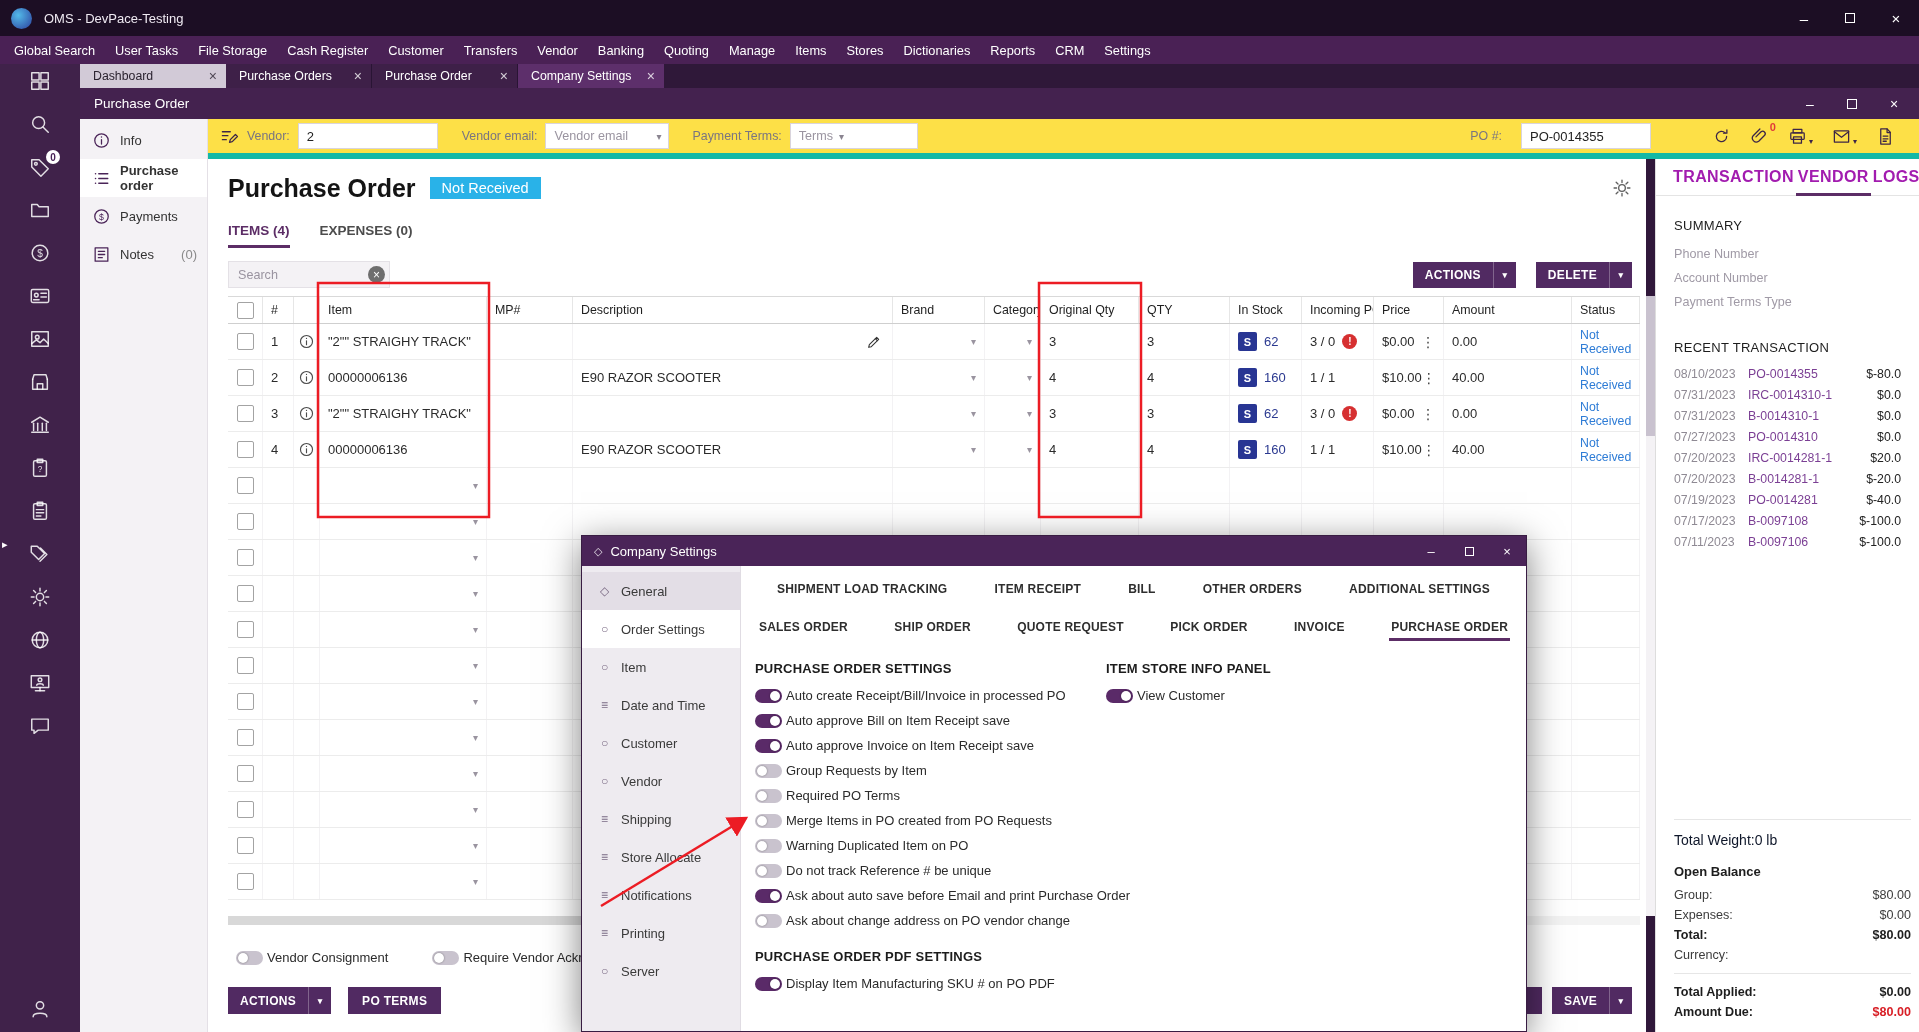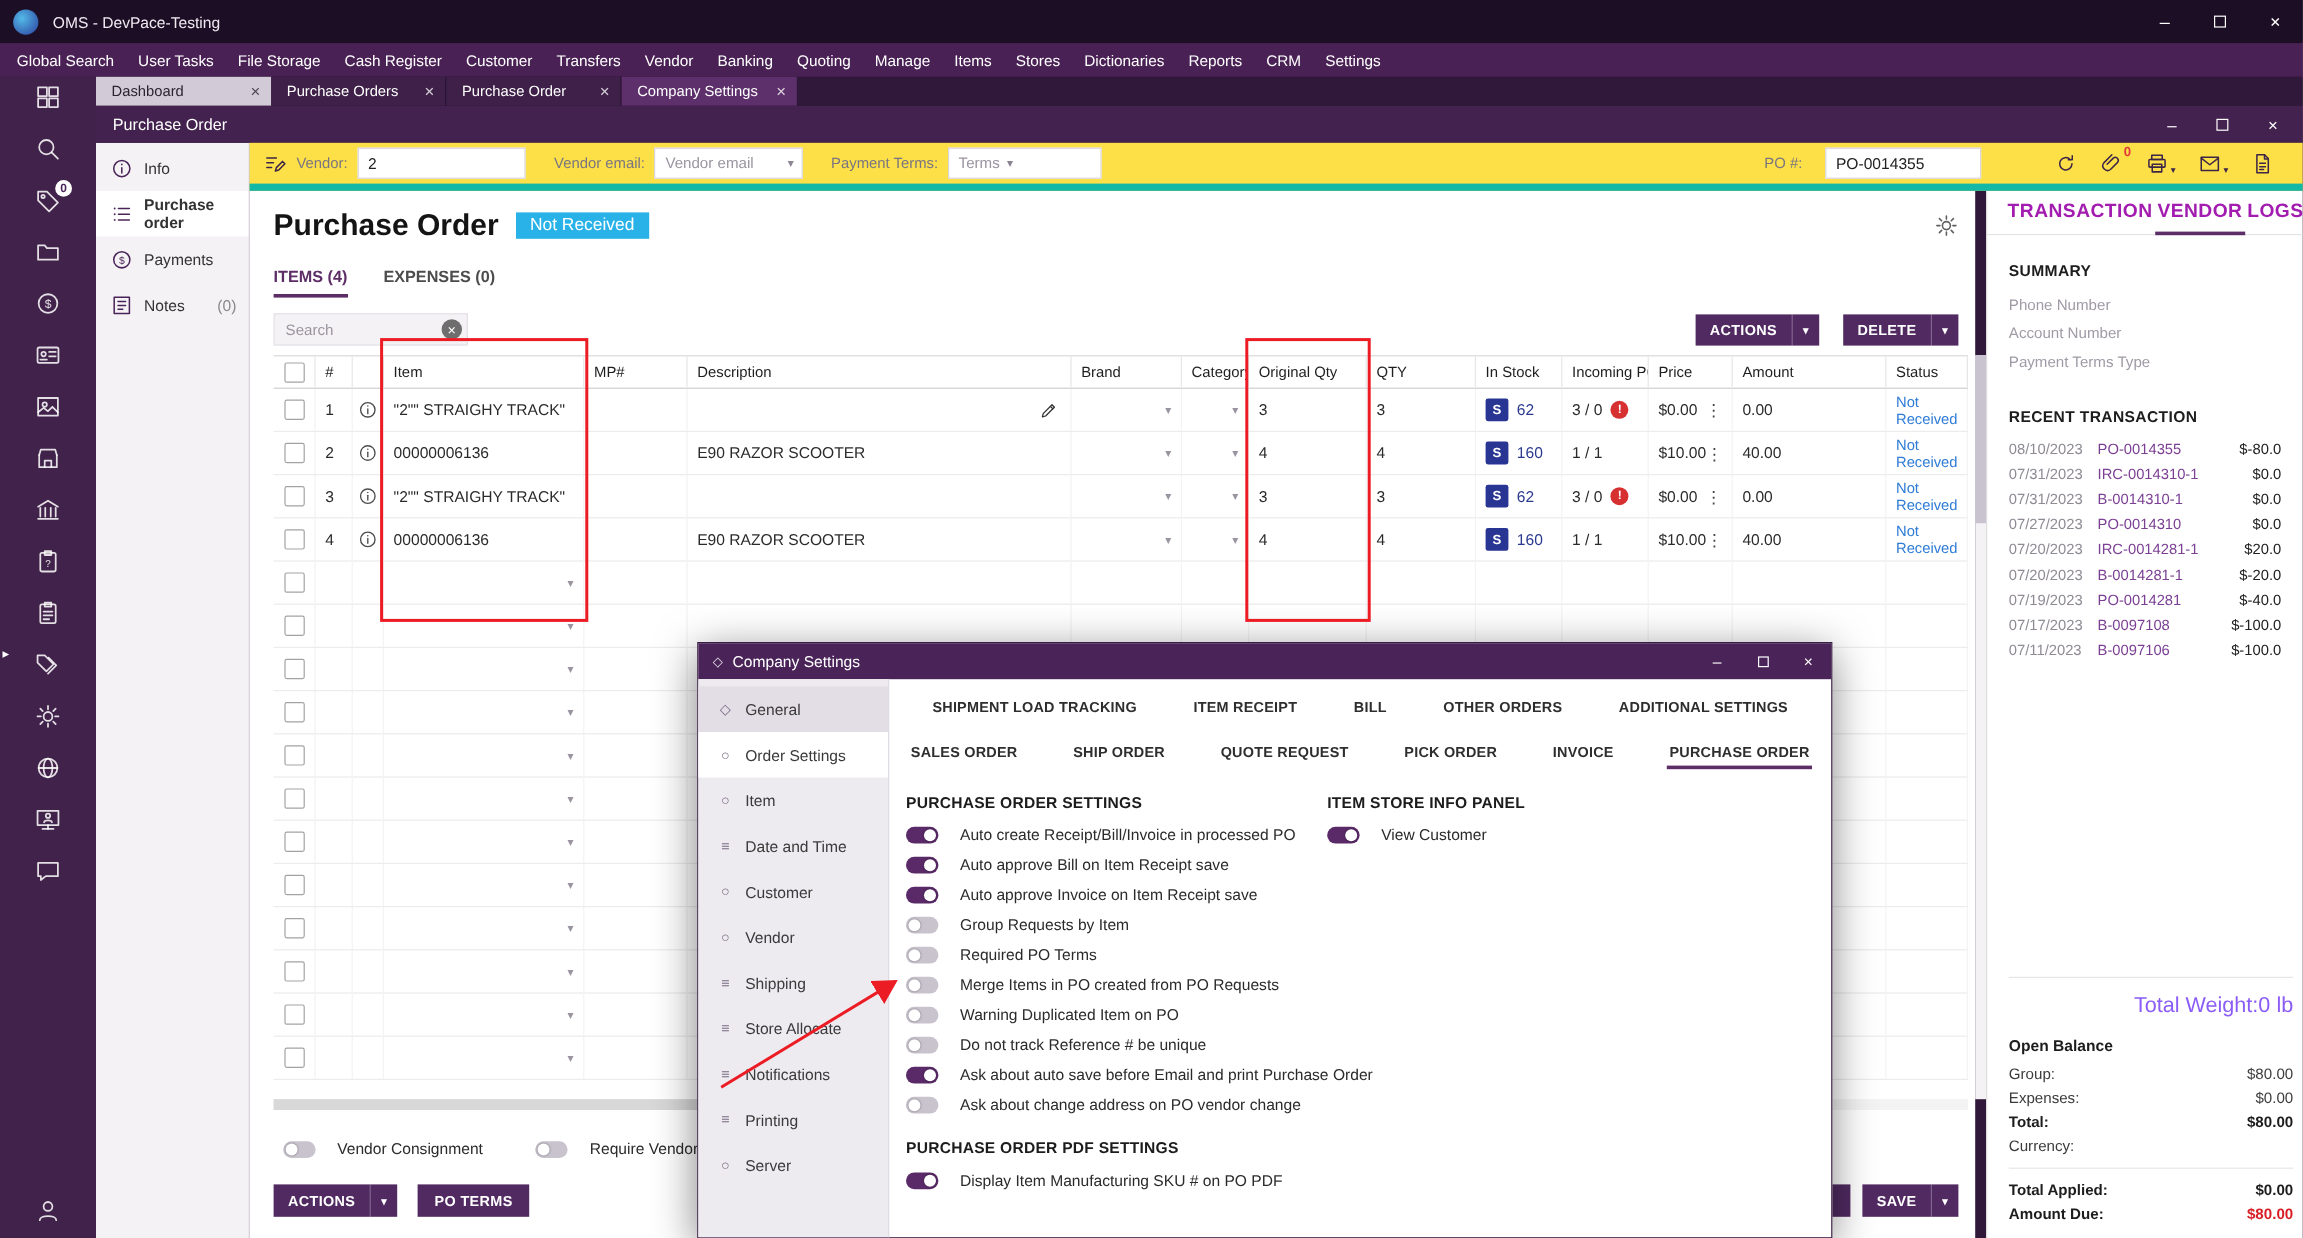--- a/index.html
+++ b/index.html
@@ -110,48 +110,48 @@
 .dots{color:#444;font-size:14px}
 .c-status{color:#2e7cd6;font-size:12.3px;line-height:14px;white-space:normal}
 .h-scroll{position:absolute;top:757px;left:20px;width:1412px;height:9px;background:#f3f3f3}
 .h-thumb{width:55%;height:100%;background:#d8d8d8}
 .footer-toggles{position:absolute;top:786px;left:28px;display:flex;gap:44px;align-items:center}
 .footer-buttons{position:absolute;top:828px;left:20px;right:14px;display:flex;align-items:center;gap:17px}
 .footer-buttons .btn,.footer-buttons .btn-split{height:27px}
 .fb-right{margin-left:auto;display:flex;align-items:center;gap:10px}
 .btn.frag{width:18px;padding:0}
 
-.toggle-row{height:25px;display:flex;align-items:center;gap:18px}
+.toggle-row{height:25px;display:flex;align-items:center;gap:4px}
 .toggle{width:27px;height:14px;border-radius:7px;background:#c9c3ce;position:relative;flex:none}
 .toggle .knob{position:absolute;top:2px;left:2px;width:10px;height:10px;border-radius:50%;background:#fff;box-shadow:0 0 2px rgba(0,0,0,.45)}
 .toggle.on{background:#5a2a68}
 .toggle.on .knob{left:15px}
 .toggle-label{font-size:13px;color:#2b2b2b;white-space:nowrap}
 
 
 .v-scroll{position:absolute;left:1646px;top:296px;width:9px;height:620px;background:#f4f2f5;z-index:2}
 .v-thumb{width:100%;height:140px;background:#c9c2cf}
 
 
 .right-panel{position:absolute;left:1655px;top:159px;right:0;bottom:0;background:#fff;border-left:1px solid #ddd;z-index:2}
 .rp-tabs{height:37px;display:flex;align-items:center;justify-content:space-between;padding:0 15px;border-bottom:1px solid #e4e4e4}
 .rp-tab{font-size:16px;font-weight:bold;color:#a21caf;letter-spacing:.4px;position:relative;padding:10px 2px}
 .rp-tab.selected::after{content:"";position:absolute;left:0;right:0;bottom:0;height:3px;background:#5c2d66}
 .rp-body{position:absolute;top:37px;left:0;right:0;bottom:0;padding:0 18px}
-.rp-heading{margin-top:22px;font-size:13px;font-weight:bold;color:#1d1d1d;letter-spacing:.3px}
+.rp-heading{margin-top:22px;font-size:13px;font-weight:normal;color:#1d1d1d;letter-spacing:.3px}
 .rp-heading.mt{margin-top:26px}
 .rp-summary{margin-top:9px}
 .rp-sum-item{line-height:24px;color:#a09aa6;font-size:12.6px}
 .rp-trans{margin-top:9px}
 .trans-row{display:flex;align-items:baseline;line-height:21px;font-size:12.3px}
 .t-date{color:#8f8a94;width:74px;flex:none}
 .t-doc{color:#7b3f94;flex:1}
 .t-amt{color:#222;text-align:right;white-space:nowrap}
 .rp-bottom{position:absolute;left:18px;right:8px;bottom:10px;border-top:1px solid #e6e6e6;padding-top:12px}
-.w-row{display:flex;justify-content:flex-end;font-size:18px;color:#8b5cf6}
+.w-row{display:flex;justify-content:flex-start;font-size:14px;color:#0f172a}
 .ob-title{margin-top:16px;font-size:13px;font-weight:bold;color:#1d1d1d}
 .bal-row{display:flex;justify-content:space-between;line-height:20px;font-size:12.6px;color:#3c3c3c}
 .bal-row.bold{font-weight:bold;color:#1d1d1d}
 #rp-balance{margin-top:6px}
 .rp-div{border-top:1px solid #e6e6e6;margin:8px 0 8px}
 .red{color:#d81f26}
 
 
 .dialog{position:absolute;left:581px;top:535px;width:946px;height:497px;background:#fff;box-shadow:0 8px 34px rgba(0,0,0,.5);z-index:50;display:flex;flex-direction:column;border:1px solid #381c42}
 .dlg-titlebar{height:30px;background:#4a2458;color:#fff;display:flex;align-items:center;padding-left:12px;font-size:13px;gap:8px;flex:none}

